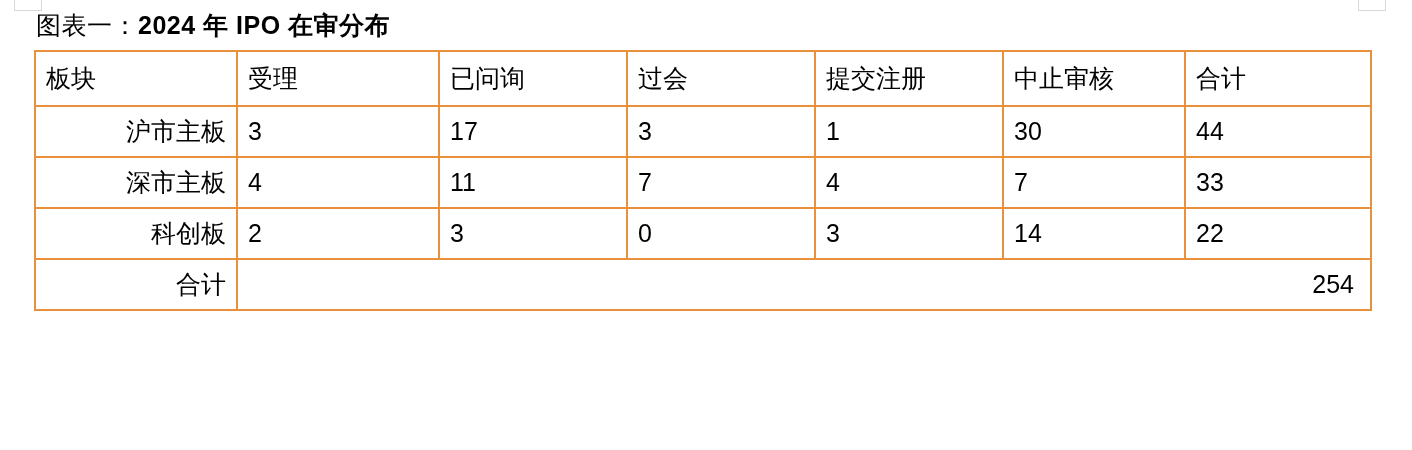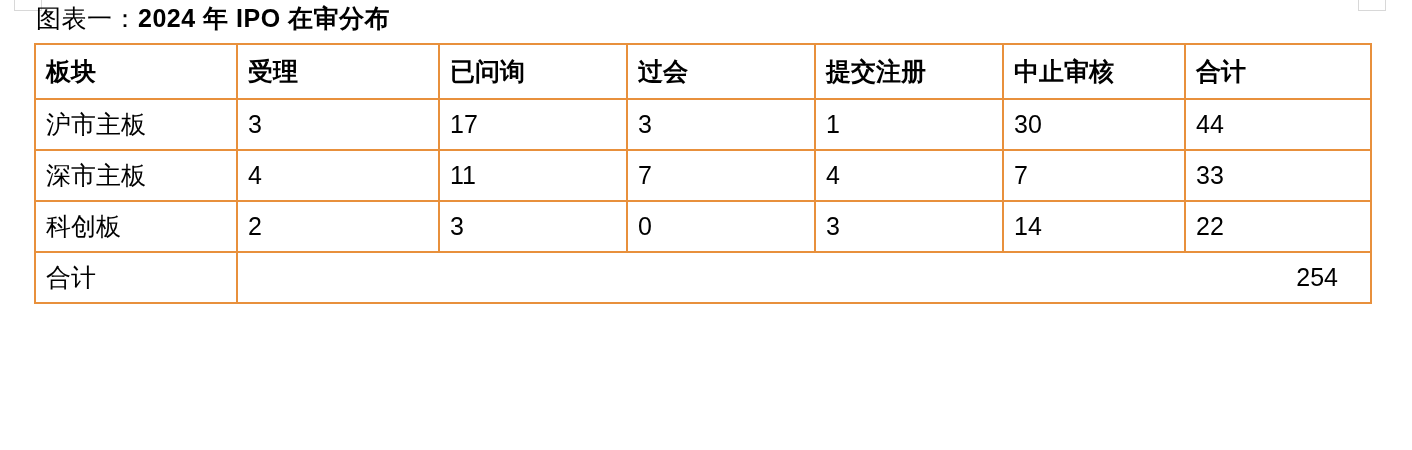--- a/index.html
+++ b/index.html
@@ -23,21 +23,21 @@
     height: 10px;
     border: 1px solid #d8d8d8;
     border-top: none;
   }
   .crop-mark.left  { left: 14px;  top: 0; }
   .crop-mark.right { right: 26px; top: 0; }
 
   .page {
     position: absolute;
     left: 34px;
-    top: 1px;
+    top: 8px;
     width: 1340px;
   }
 
   .caption {
     font-size: 25px;
     line-height: 34px;
     letter-spacing: 0.5px;
     white-space: nowrap;
     margin: 0 0 8px 2px;
   }
@@ -61,32 +61,33 @@
   table.ipo td {
     border: 2px solid #E8903C;
     font-size: 25px;
     line-height: 30px;
     padding: 8px 10px 9px 10px;
     height: 32px;
     vertical-align: middle;
     white-space: nowrap;
   }
   table.ipo thead td {
-    font-weight: 700;
+    font-weight: 400;
     height: 36px;
   }
   table.ipo tbody td.label {
     font-weight: 400;
+    text-align: right;
   }
   table.ipo tr.total-row td.total-label {
     border-right: 2px solid #E8903C;
   }
   table.ipo tr.total-row td.total-value {
     text-align: right;
-    padding-right: 32px;
+    padding-right: 16px;
     border-left: none;
   }
 </style>
 </head>
 <body>
 
 <div class="crop-mark left"></div>
 <div class="crop-mark right"></div>
 
 <div class="page">

